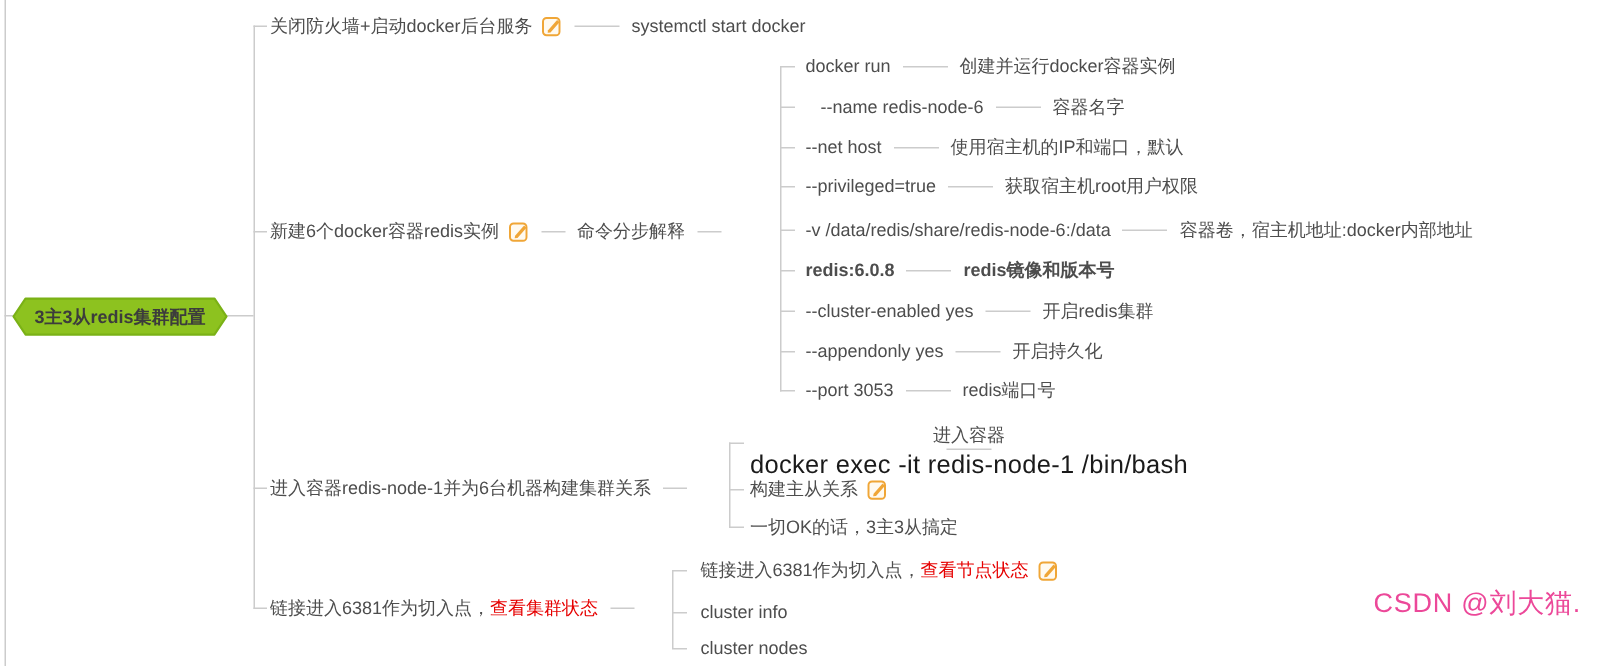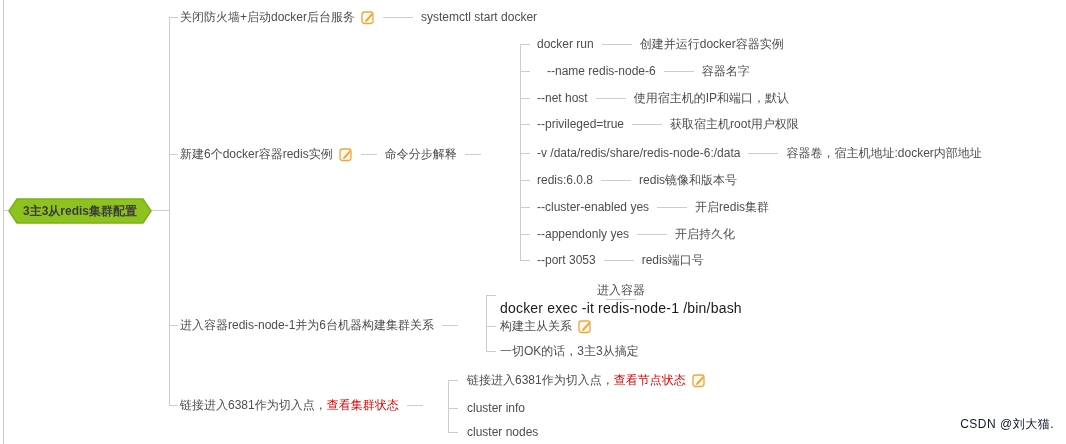--- a/index.html
+++ b/index.html
@@ -9,30 +9,30 @@
     font-size:12px;color:#4d4d4d;
   }
   .hline{position:absolute;height:1px;background:#cccccc;}
   .vline{position:absolute;width:1px;background:#cccccc;}
   .row{position:absolute;display:flex;align-items:center;height:18px;white-space:nowrap;}
   .conn{width:30px;height:1px;background:#cccccc;margin:0 8px;flex:0 0 auto;}
   .conn.short{width:16px;}
   .conn.tail{width:16px;margin-right:0;}
   .note-icon{flex:0 0 auto;margin-left:6px;display:inline-flex;}
   .red{color:#e60000;}
-  .big{font-size:14px;color:#1a1a1a;letter-spacing:0.2px;}
+  .big{font-size:17px;color:#1a1a1a;letter-spacing:0.2px;}
   .bigrow{height:26px;}
   .root-node{position:absolute;left:8px;top:198px;width:144px;height:26px;}
   .root-node svg{position:absolute;left:0;top:0;}
   .root-label{
     position:absolute;left:0;top:0;width:100%;height:100%;
     display:flex;align-items:center;justify-content:center;
     font-weight:bold;color:#3c3c3c;font-size:12px;
   }
-  .watermark{position:absolute;right:12px;top:416px;color:#0f172a;font-size:12px;letter-spacing:0.5px;}
+  .watermark{position:absolute;right:12px;top:390px;color:#ec4899;font-size:18px;letter-spacing:0.5px;}
 </style>
 </head>
 <body>
 
 <div class="canvas">
 
   <div class="vline" style="left:3px;top:0;height:444px;"></div>
   <div class="hline" style="left:3px;top:210px;width:8px;"></div>
   <div class="hline" style="left:150px;top:210px;width:19px;"></div>
   <div class="vline" style="left:169px;top:17px;height:389px;"></div>
@@ -112,21 +112,21 @@
   <div class="row" style="left:537px;top:115px;">
     <span>--privileged=true</span>
     <span class="conn"></span>
     <span>获取宿主机root用户权限</span>
   </div>
   <div class="row" style="left:537px;top:144px;">
     <span>-v /data/redis/share/redis-node-6:/data</span>
     <span class="conn"></span>
     <span>容器卷，宿主机地址:docker内部地址</span>
   </div>
-  <div class="row" style="left:537px;top:171px;">
+  <div class="row" style="left:537px;top:171px;font-weight:bold;">
     <span>redis:6.0.8</span>
     <span class="conn"></span>
     <span>redis镜像和版本号</span>
   </div>
   <div class="row" style="left:537px;top:198px;text-align:right;">
     <span>--cluster-enabled yes</span>
     <span class="conn"></span>
     <span>开启redis集群</span>
   </div>
   <div class="row" style="left:537px;top:225px;justify-content:center;">

